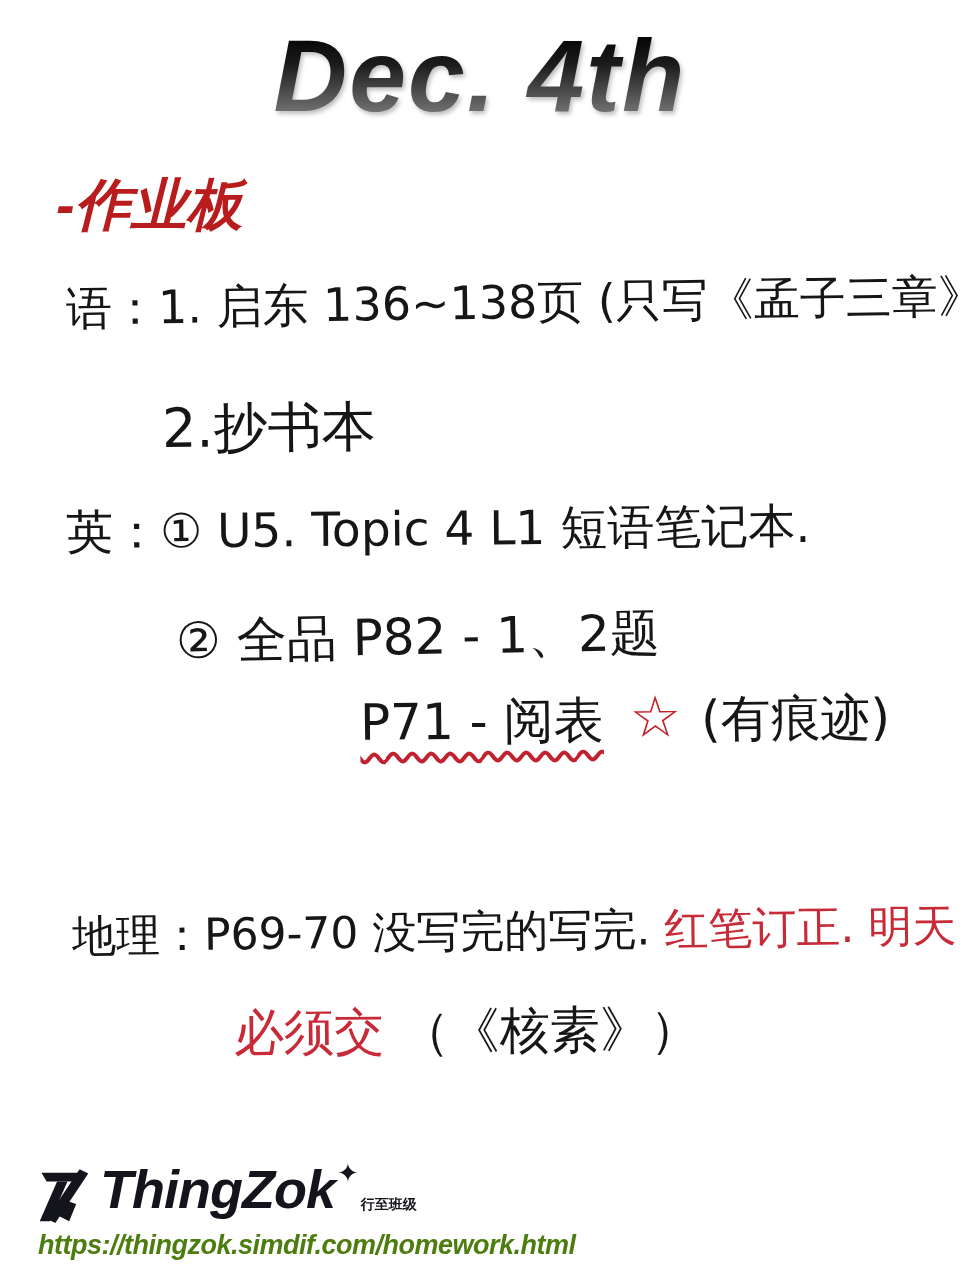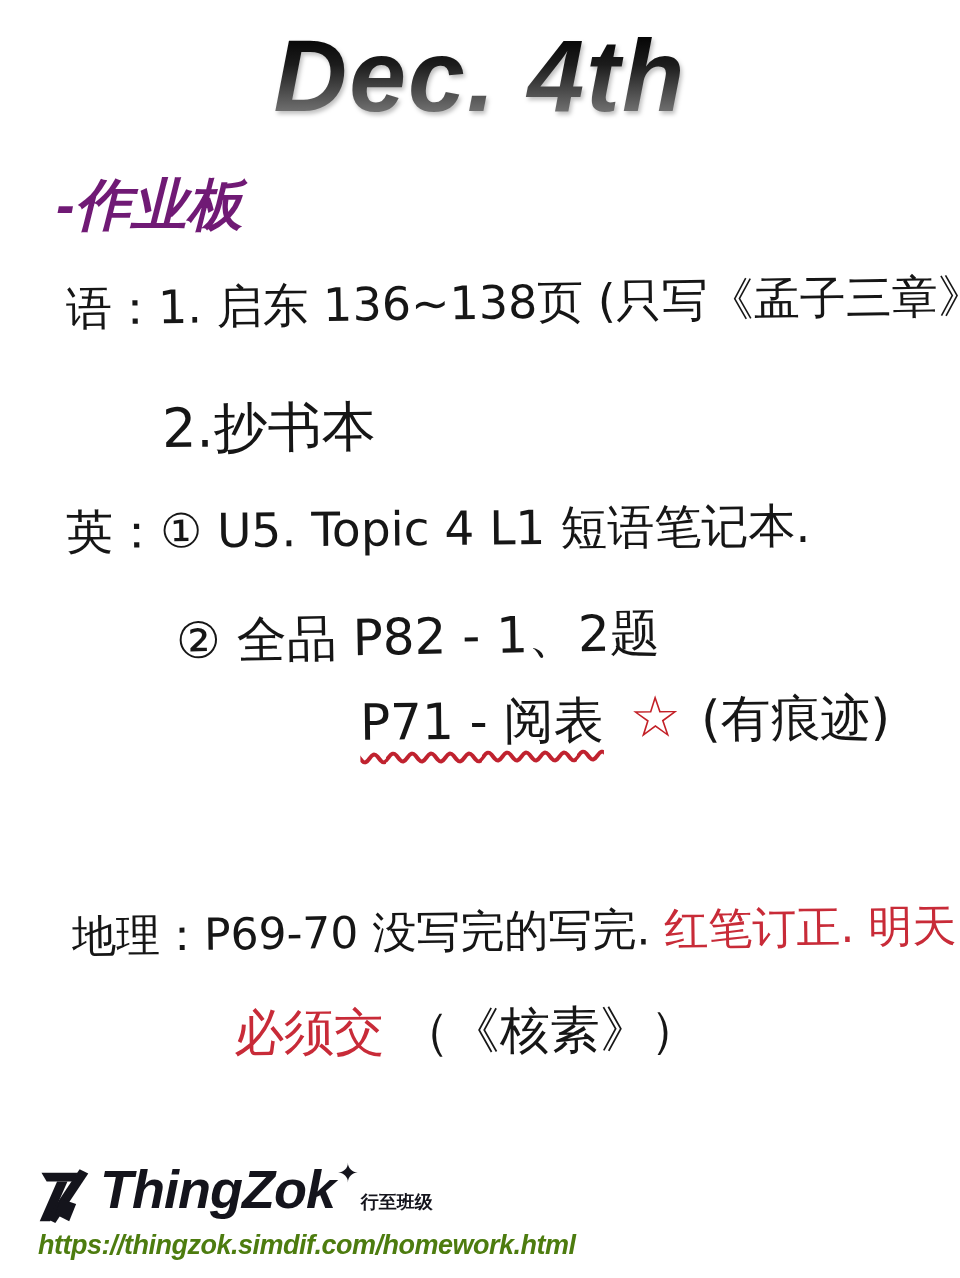--- a/index.html
+++ b/index.html
@@ -33,21 +33,21 @@
     filter: drop-shadow(2px 3px 2px rgba(0,0,0,0.25));
     white-space: nowrap;
   }
   .board-label {
     position: absolute;
     top: 168px; left: 56px;
     font-family: "Liberation Sans", sans-serif;
     font-style: italic;
     font-weight: 900;
     font-size: 56px;
-    color: #701a75;
+    color: #b91c1c;
     white-space: nowrap;
   }
   
   .line {
     position: absolute;
     white-space: nowrap;
     font-family: "DejaVu Sans", sans-serif;
     color: #161616;
     font-weight: 500;
   }
@@ -90,21 +90,21 @@
   }
   .sparkle {
     color: #14141c;
     font-size: 26px;
     margin-left: 2px;
     margin-top: -2px;
   }
   .brand-tagline {
     font-family: "DejaVu Sans", sans-serif;
     font-weight: bold;
-    font-size: 18px;
+    font-size: 14px;
     color: #14141c;
     align-self: flex-end;
     margin: 0 0 14px 2px;
     white-space: nowrap;
   }
   .site-url {
     font-family: "Liberation Sans", sans-serif;
     font-style: italic;
     font-weight: bold;
     font-size: 27px;

